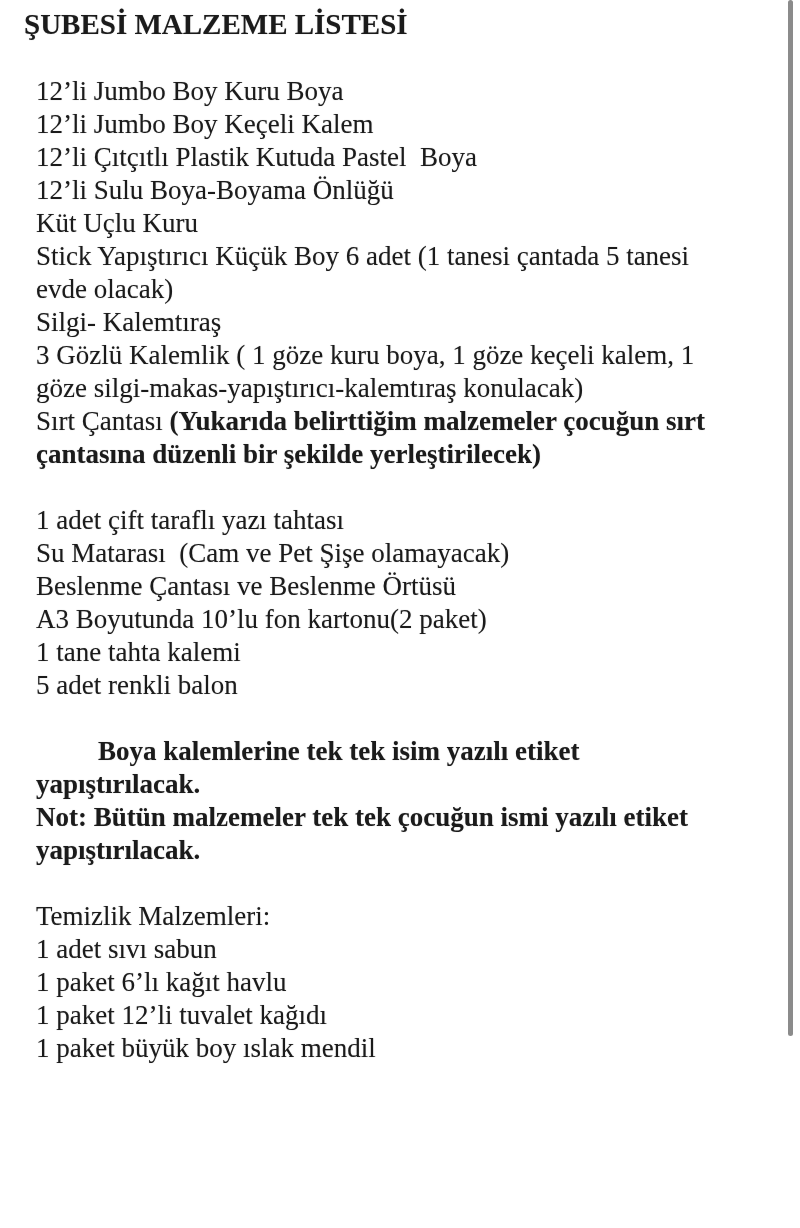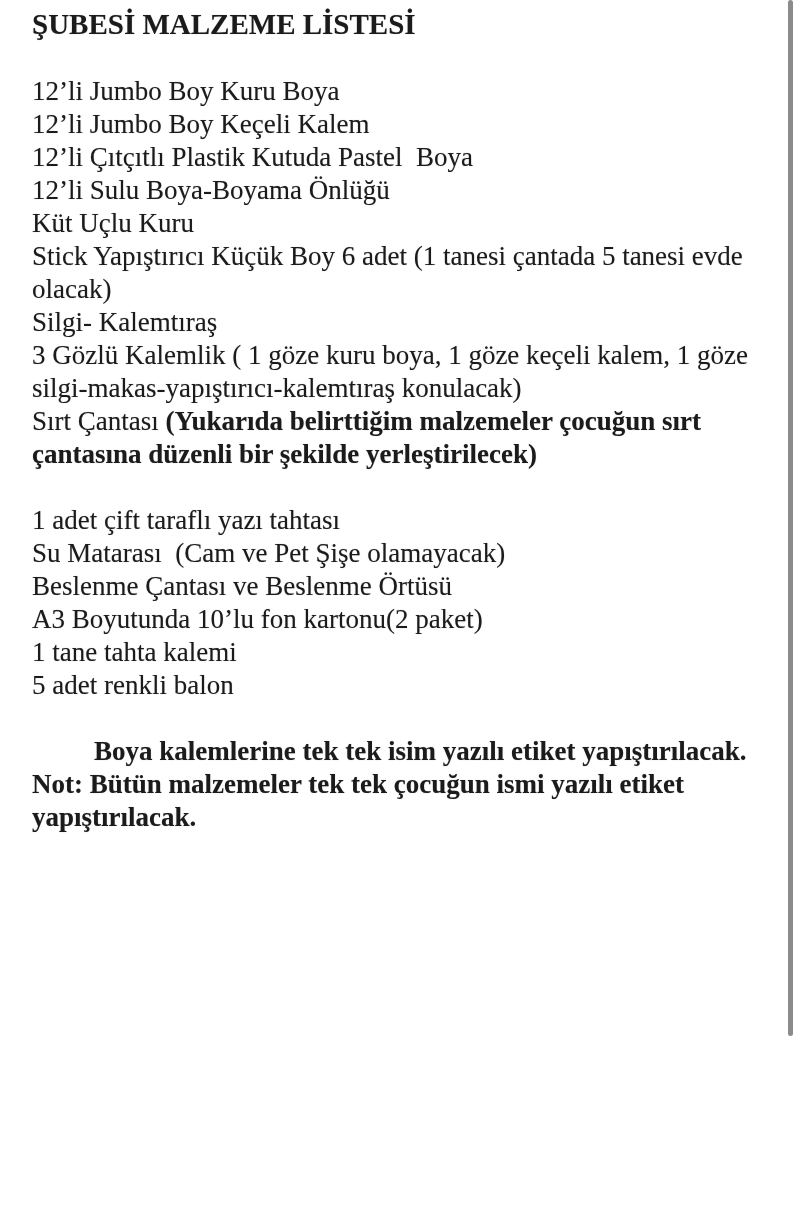--- a/index.html
+++ b/index.html
@@ -11,35 +11,35 @@
     position: relative;
     width: 800px;
     height: 1228px;
     background: #ffffff;
     overflow: hidden;
     font-family: "Liberation Serif", "DejaVu Serif", serif;
     color: #1b1b1b;
   }
   .doc {
     position: absolute;
-    left: 32px;
+    left: 24px;
     top: 6px;
     width: 722px;
     font-size: 27px;
     line-height: 33px;
     text-shadow: 0 0 1px rgba(50,50,50,0.35);
   }
   .doc-title {
     font-size: 29px;
     font-weight: bold;
     margin: 0 0 33px 0;
     line-height: 36px;
   }
   .block {
-    margin: 0 0 33px 0;
+    margin: 0 0 33px 12px;
   }
   .block:last-child { margin-bottom: 0; }
   .line {
     white-space: pre-wrap;
   }
   .bold { font-weight: bold; }
   .indent-first { text-indent: 62px; }
   .scrollbar-thumb {
     position: absolute;
     top: 0;
@@ -78,18 +78,25 @@
       <div class="line">A3 Boyutunda 10’lu fon kartonu(2 paket)</div>
       <div class="line">1 tane tahta kalemi</div>
       <div class="line">5 adet renkli balon</div>
     </div>
 
     <div class="block bold">
       <div class="line indent-first">Boya kalemlerine tek tek isim yazılı etiket yapıştırılacak.</div>
       <div class="line">Not: Bütün malzemeler tek tek çocuğun ismi yazılı etiket yapıştırılacak.</div>
     </div>
 
+    <div class="block">
+      <div class="line">Temizlik Malzemleri:</div>
+      <div class="line">1 adet sıvı sabun</div>
+      <div class="line">1 paket 6’lı kağıt havlu</div>
+      <div class="line">1 paket 12’li tuvalet kağıdı</div>
+      <div class="line">1 paket büyük boy ıslak mendil</div>
+    </div>
 
   </div>
 
   <div class="scrollbar-thumb"></div>
 
 </div>
 
 </body></html>

